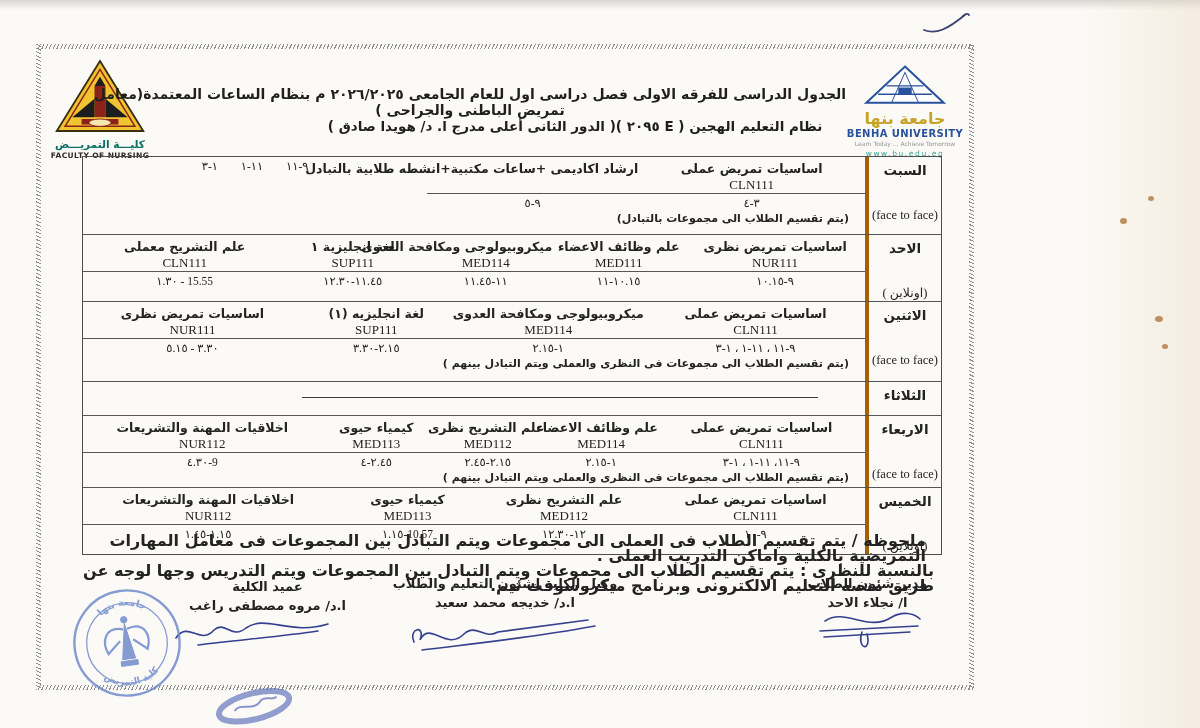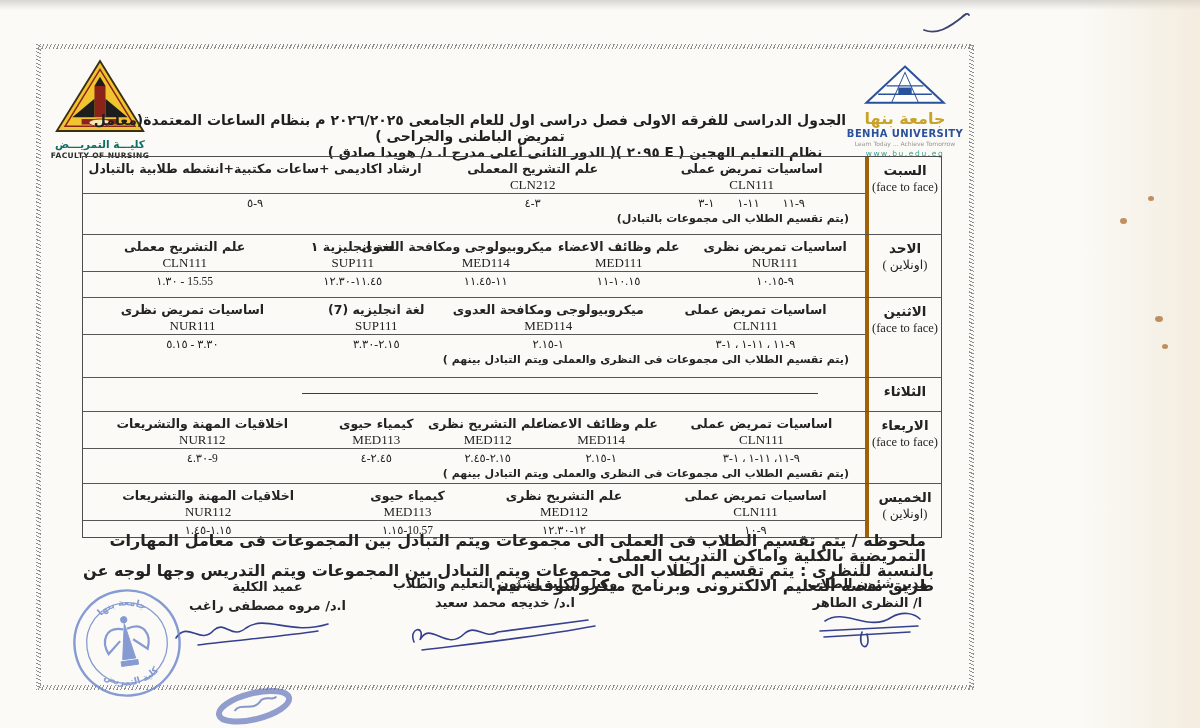--- a/index.html
+++ b/index.html
@@ -13,30 +13,30 @@
   .hatch-h{position:absolute;height:5px;background:repeating-linear-gradient(115deg,#8f8f8f 0 1px,rgba(255,255,255,0) 1px 3.4px);}
   .hatch-v{position:absolute;width:5px;background:repeating-linear-gradient(25deg,#8f8f8f 0 1px,rgba(255,255,255,0) 1px 3.4px);}
   
   .logo-block{position:absolute;text-align:center;}
   .fac-ar{color:#0e6e64;font-weight:bold;font-size:10.5px;line-height:13px;}
   .fac-en{color:#2a2a2a;font-weight:bold;font-size:7.5px;letter-spacing:.4px;}
   .uni-ar{color:#c9a22a;font-weight:bold;font-size:16px;line-height:18px;}
   .uni-en{color:#29519c;font-weight:bold;font-size:10px;line-height:12px;letter-spacing:.4px;}
   .uni-tag{color:#949494;font-size:6px;line-height:8px;}
   .uni-web{color:#3aa08f;font-size:7.5px;letter-spacing:1.6px;line-height:11px;}
-  .title{position:absolute;direction:rtl;text-align:center;font-weight:bold;color:#1f1f1f;margin-top:26px;}
+  .title{position:absolute;direction:rtl;text-align:center;font-weight:bold;color:#1f1f1f;}
   #title1{left:80px;top:86px;width:780px;font-size:14px;}
   #title2{left:315px;top:118px;width:520px;font-size:13.5px;}
   
   #ttable{position:absolute;left:82px;top:156px;width:858px;border:1.3px solid #4d4d4d;direction:rtl;}
   .trow{display:flex;border-bottom:1px solid #565656;}
   .trow:last-child{border-bottom:none;}
   .day{width:72px;flex:0 0 72px;border-left:4px solid #a16207;text-align:center;padding-top:4px;}
   .dayname{font-weight:bold;font-size:13.5px;line-height:19px;}
-  .daymode{font-family:"Liberation Serif","DejaVu Serif",serif;font-size:12.5px;line-height:15px;}
+  .daymode{font-family:"Liberation Serif","DejaVu Serif",serif;font-size:12.5px;line-height:15px;margin-top:28px;}
   .content{flex:1 1 auto;display:grid;align-content:start;}
   .namecell{border-bottom:1px solid #565656;text-align:center;padding:3px 0 1px;}
   .cname{font-weight:bold;font-size:12.5px;line-height:17px;white-space:nowrap;}
   .ccode{font-family:"Liberation Serif","DejaVu Serif",serif;font-size:13px;line-height:15px;}
   .timecell{text-align:center;font-family:"Liberation Serif","DejaVu Serif",serif;font-size:11.5px;padding-top:2px;line-height:14px;}
   .wide-times{word-spacing:20px;}
   .rownote{grid-column:1/-1;text-align:right;padding:1px 16px 2px 0;font-size:11px;font-weight:bold;line-height:15px;}
   .dash{border-top:1.6px solid #3c3c3c;width:66%;margin:15px 6% 0 auto;}
   
   #notes{position:absolute;left:82px;top:533px;width:858px;direction:rtl;text-align:right;font-size:16px;font-weight:bold;line-height:15px;}
@@ -111,24 +111,20 @@
       <div class="day">
         <div class="dayname">السبت</div>
         <div class="daymode">(face to face)</div>
       </div>
       <div class="content" style="grid-template-columns:29% 27% 44%;">
         <div class="namecell">
           <div class="cname">اساسيات تمريض عملى</div>
           <div class="ccode">CLN111</div>
         </div>
         <div class="namecell">
-          <div class="cname">علم التشريح المعملى</div>
-          <div class="ccode">CLN212</div>
-        </div>
-        <div class="namecell">
           <div class="cname">ارشاد اكاديمى +ساعات مكتبية+انشطه طلابية بالتبادل</div>
           <div class="ccode"></div>
         </div>
         <div class="timecell wide-times">٩-١١ ١١-١ ١-٣</div>
         <div class="timecell">٣-٤</div>
         <div class="timecell">٩-٥</div>
         <div class="rownote">(يتم تقسيم الطلاب الى مجموعات بالتبادل)</div>
       </div>
     </div>
 
@@ -174,21 +170,21 @@
       <div class="content" style="grid-template-columns:28% 25% 19% 28%;">
         <div class="namecell">
           <div class="cname">اساسيات تمريض عملى</div>
           <div class="ccode">CLN111</div>
         </div>
         <div class="namecell">
           <div class="cname">ميكروبيولوجى ومكافحة العدوى</div>
           <div class="ccode">MED114</div>
         </div>
         <div class="namecell">
-          <div class="cname">لغة انجليزيه (7)</div>
+          <div class="cname">لغة انجليزيه (١)</div>
           <div class="ccode">SUP111</div>
         </div>
         <div class="namecell">
           <div class="cname">اساسيات تمريض نظرى</div>
           <div class="ccode">NUR111</div>
         </div>
         <div class="timecell">٩-١١ ، ١١-١ ، ١-٣</div>
         <div class="timecell">١-٢.١٥</div>
         <div class="timecell">٢.١٥-٣.٣٠</div>
         <div class="timecell">٣.٣٠ - ٥.١٥</div>
@@ -270,21 +266,21 @@
     </div>
   </div>
 
   <div id="notes">
     <div class="n1">ملحوظه / يتم تقسيم الطلاب فى العملى الى مجموعات ويتم التبادل بين المجموعات فى معامل المهارات التمريضية بالكلية واماكن التدريب العملى .</div>
     <div class="n2">بالنسبة للنظرى : يتم تقسيم الطلاب الى مجموعات ويتم التبادل بين المجموعات ويتم التدريس وجها لوجه عن طريق منصه التعليم الالكترونى وبرنامج ميكروسوفت تيم.</div>
   </div>
 
   <div class="sig-block" style="left:775px;top:574px;width:185px;">
     <div class="sig-title">مدير شئون الطلاب</div>
-    <div class="sig-name">ا/ النظرى الطاهر</div>
+    <div class="sig-name">ا/ نجلاء الاحد</div>
   </div>
   <svg class="sigsvg" style="left:800px;top:605px;" width="150" height="52">
     <path class="ink" d="M25 16 C 45 2, 68 28, 92 12 C 102 6, 114 8, 120 14"></path>
     <path class="ink" d="M20 26 L118 21 M24 32 L110 27"></path>
     <path class="ink" d="M62 27 C 56 44, 72 48, 67 29"></path>
   </svg>
 
   <div class="sig-block" style="left:365px;top:574px;width:280px;">
     <div class="sig-title">وكيل الكلية لشئون التعليم والطلاب</div>
     <div class="sig-name">ا.د/ خديجه محمد سعيد</div>

